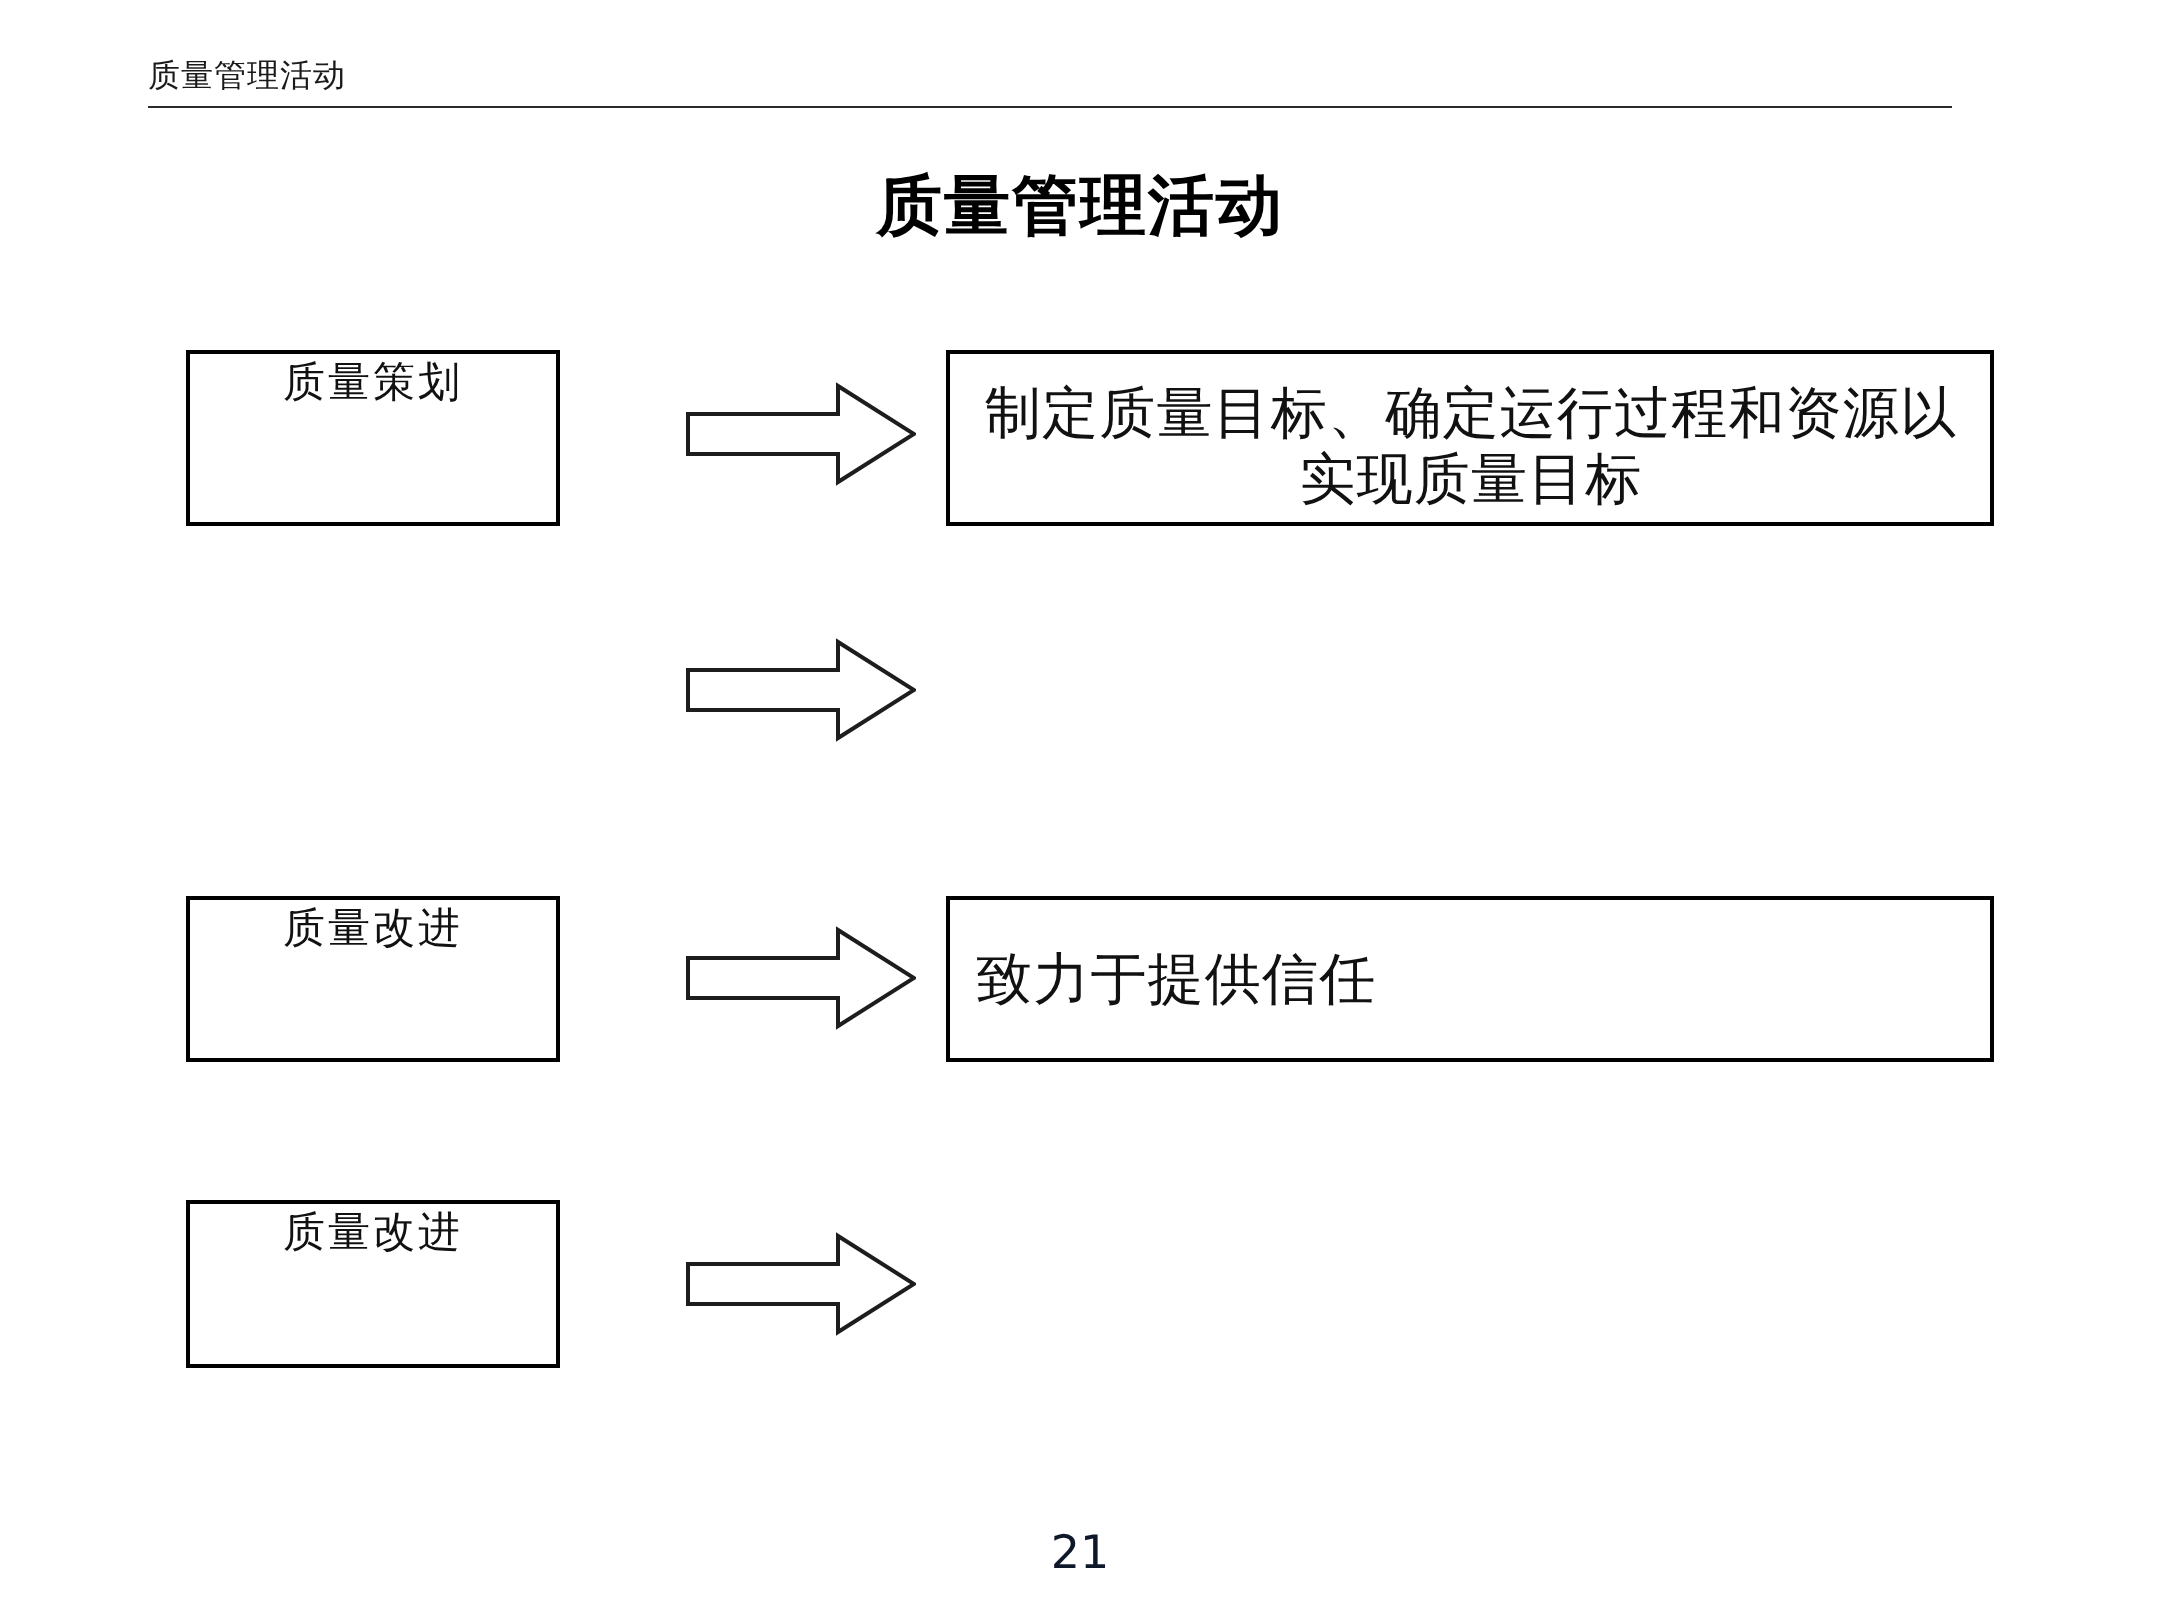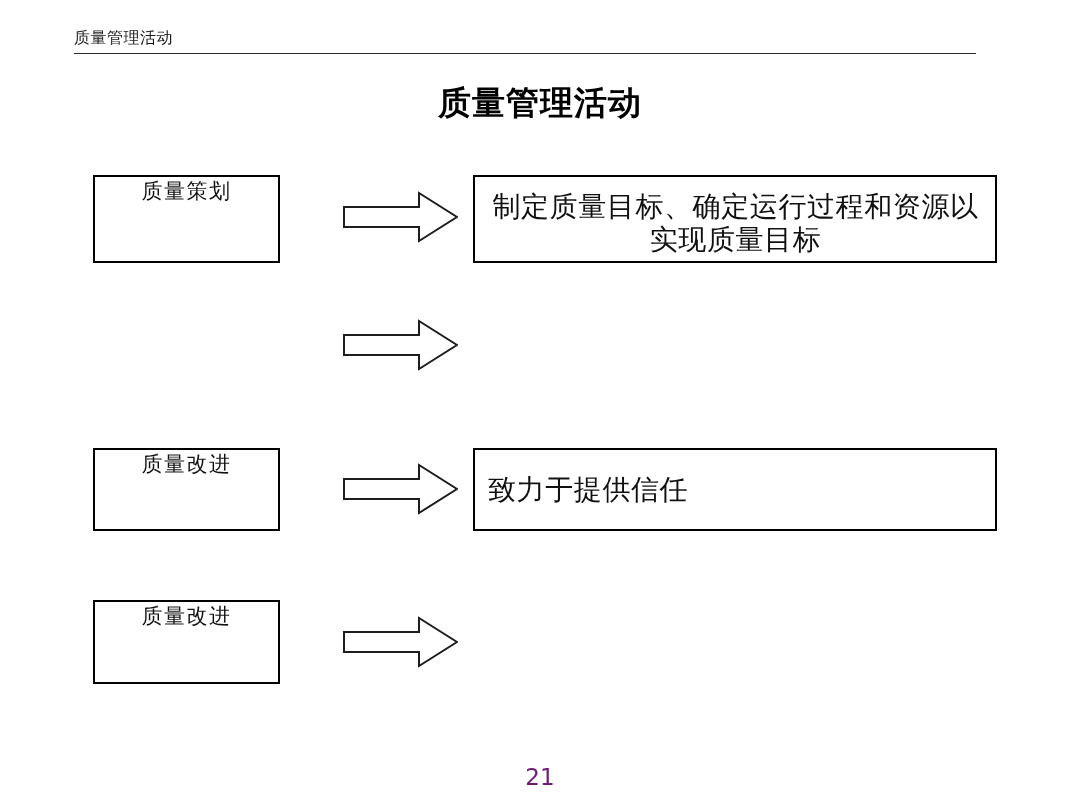--- a/index.html
+++ b/index.html
@@ -134,21 +134,21 @@
   
   .page-number {
     position: absolute;
     left: 0;
     top: 762px;
     width: 1080px;
     text-align: center;
     font-family: "DejaVu Sans", "Liberation Sans", sans-serif;
     font-size: 23px;
     line-height: 30px;
-    color: #701a75;
+    color: #0f172a;
   }
 </style>
 </head>
 <body>
 
 <div class="slide-header">
   <div class="slide-header-text">质量管理活动</div>
   <div class="slide-header-rule"></div>
 </div>
 

